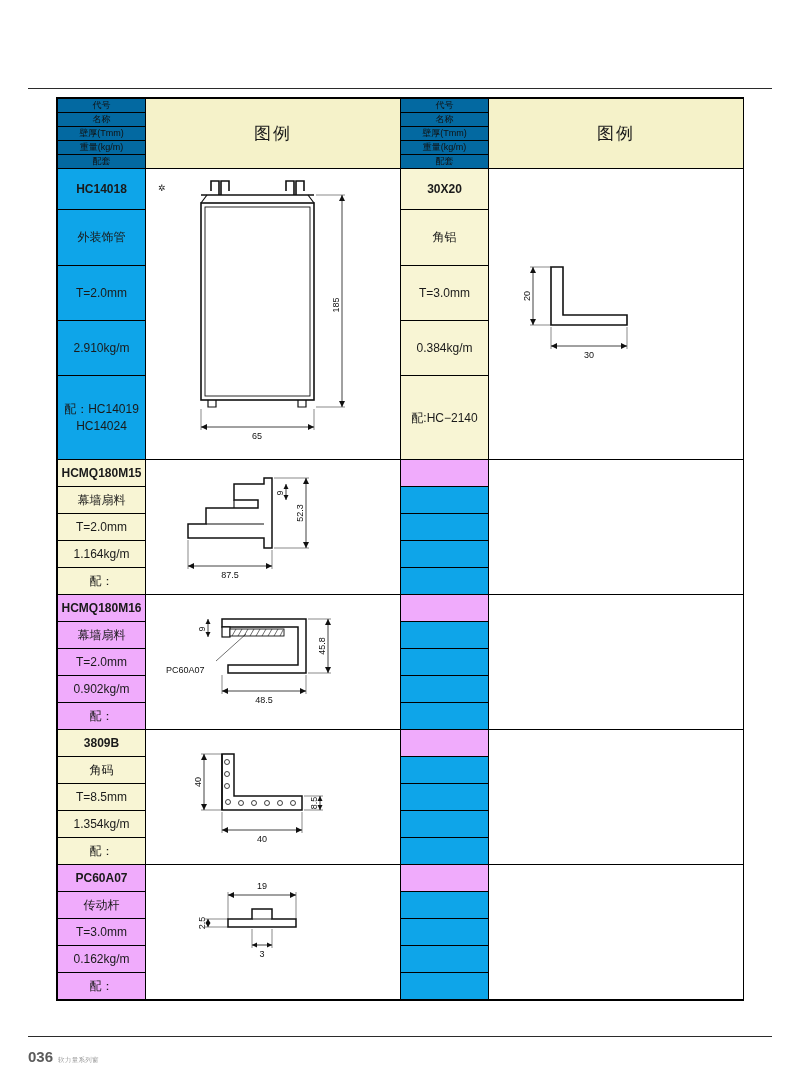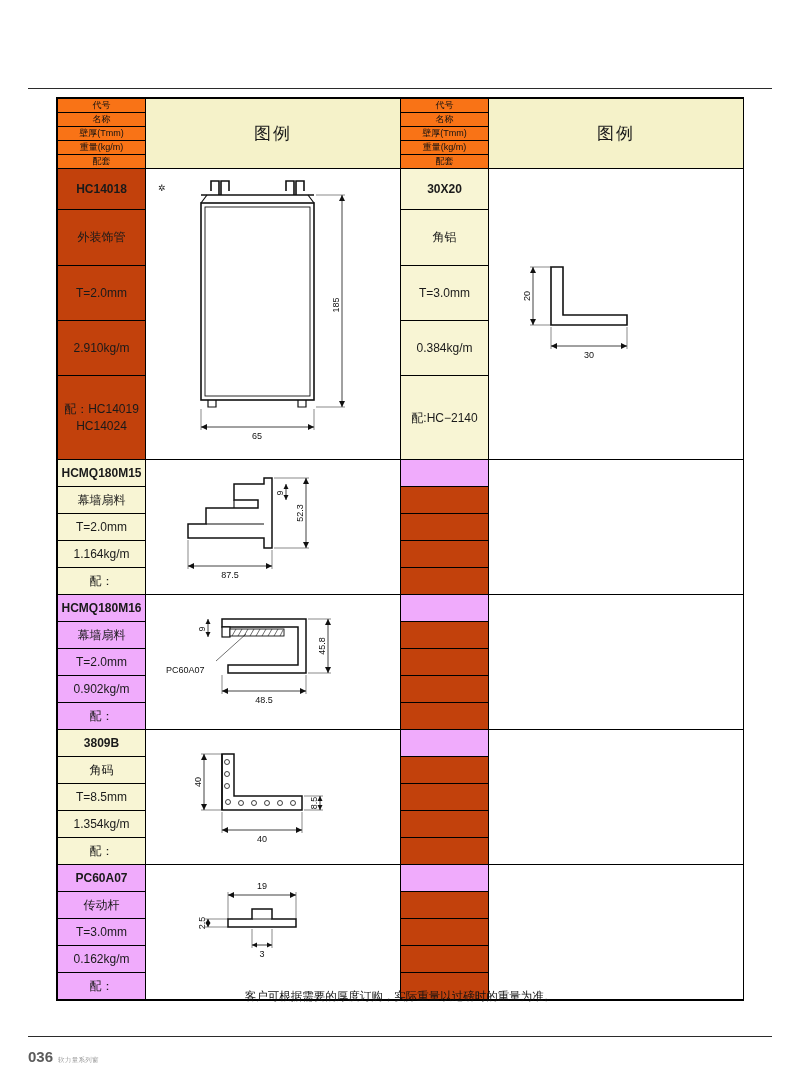--- a/index.html
+++ b/index.html
@@ -33,35 +33,35 @@
     padding:0;
     vertical-align:middle;
     text-align:center;
   }
   
   col.c-code{width:88px;}
   col.c-fig{width:255px;}
 
   
   .hdr-label{
-    background:#f97316;
+    background:#0369a1;
     font-size:9px;
     text-align:left;
     padding-left:4px;
     height:13px;
     line-height:13px;
     color:#111;
   }
   .hdr-fig{
     background:#f5f2c9;
     font-size:17px;
     font-weight:normal;
     letter-spacing:2px;
   }
-  .cell-gray{background:#c2410c;}
+  .cell-gray{background:#0ea5e9;}
   .cell-cream{background:#f8f5d4;}
   .cell-white{background:#f0abfc;}
   .code-strong{font-weight:bold;font-size:12.5px;}
   .cell-txt{font-size:12px;line-height:1.35;}
   .fig-cell{background:#fff;position:relative;height:100%;}
 
   .figwrap{position:relative;width:100%;}
   svg{display:block;}
   .dim{font-size:9px;fill:#111;font-family:"Liberation Sans",sans-serif;}
   .lbl{font-size:9px;fill:#111;font-family:"Liberation Sans",sans-serif;}
@@ -422,21 +422,20 @@
       <tr>
         <td class="cell-white cell-txt" style="height:26px">配：</td>
         <td class="cell-gray" style="height:26px"></td>
       </tr>
 
     </tbody>
       </table>
   </div>
 
   <div class="footnote">
-    <div>客户可根据需要的厚度订购，实际重量以过磅时的重量为准。</div>
   </div>
 
   <div class="rule-bottom"></div>
 
   <div class="pagenum">
     <span>036</span><span class="brand">软力量系列窗</span>
   </div>
 
 </div>
 

